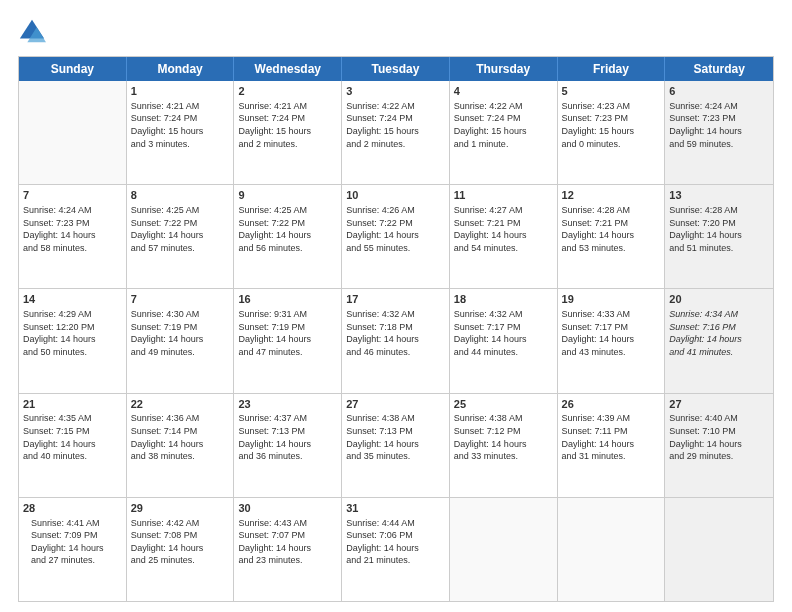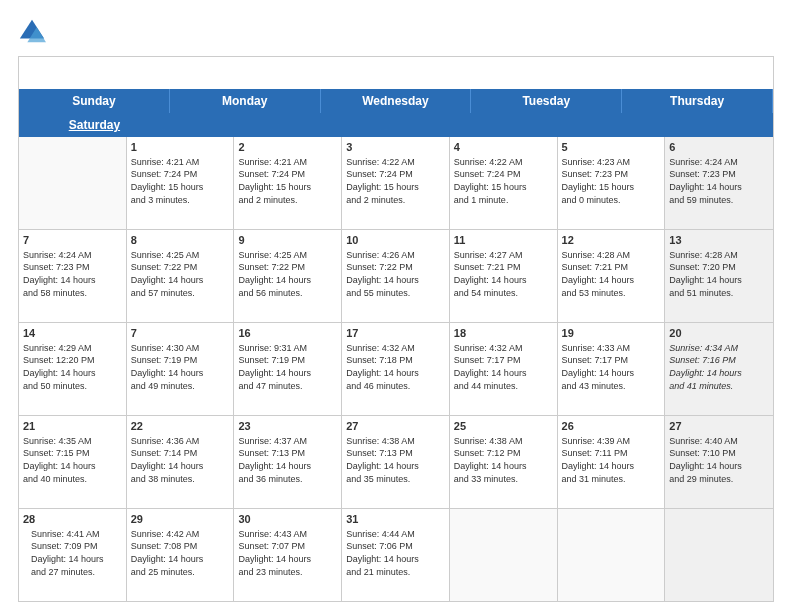--- a/index.html
+++ b/index.html
@@ -62,33 +62,32 @@
       margin-top: 2px;
     }
     .calendar {
       flex: 1;
       display: flex;
       flex-direction: column;
       border: 1px solid #ccc;
     }
     .cal-header {
       display: grid;
-      grid-template-columns: repeat(5, 1fr);
+      grid-template-columns: repeat(7, 1fr);
       background: #2a6db5;
-      margin-top: 32px;
     }
     .cal-header-cell {
       color: #fff;
       font-size: 12px;
       font-weight: bold;
       text-align: center;
       padding: 5px 2px;
       border-right: 1px solid #4a8dd5;
     }
-    .cal-header-cell:last-child { border-right: none; text-decoration: underline; }
+    .cal-header-cell:last-child { border-right: none; }
     .cal-body {
       flex: 1;
       display: flex;
       flex-direction: column;
     }
     .cal-row {
       display: grid;
       grid-template-columns: repeat(7, 1fr);
       flex: 1;
       border-bottom: 1px solid #ccc;
@@ -139,20 +138,21 @@
     </div>
   </div>
 
   <div class="calendar">
     <div class="cal-header">
     <div class="cal-header-cell">Sunday</div>
         <div class="cal-header-cell">Monday</div>
         <div class="cal-header-cell">Wednesday</div>
         <div class="cal-header-cell">Tuesday</div>
         <div class="cal-header-cell">Thursday</div>
+        <div class="cal-header-cell">Friday</div>
         <div class="cal-header-cell">Saturday</div>
       </div>
     <div class="cal-body">
     <div class="cal-row">
           <div class="cal-cell empty"></div>
           <div class="cal-cell">
             <span class="day-num">1</span>
             <div class="cell-text" style="white-space: pre-line;">Sunrise: 4:21 AM
 Sunset: 7:24 PM
 Daylight: 15 hours

